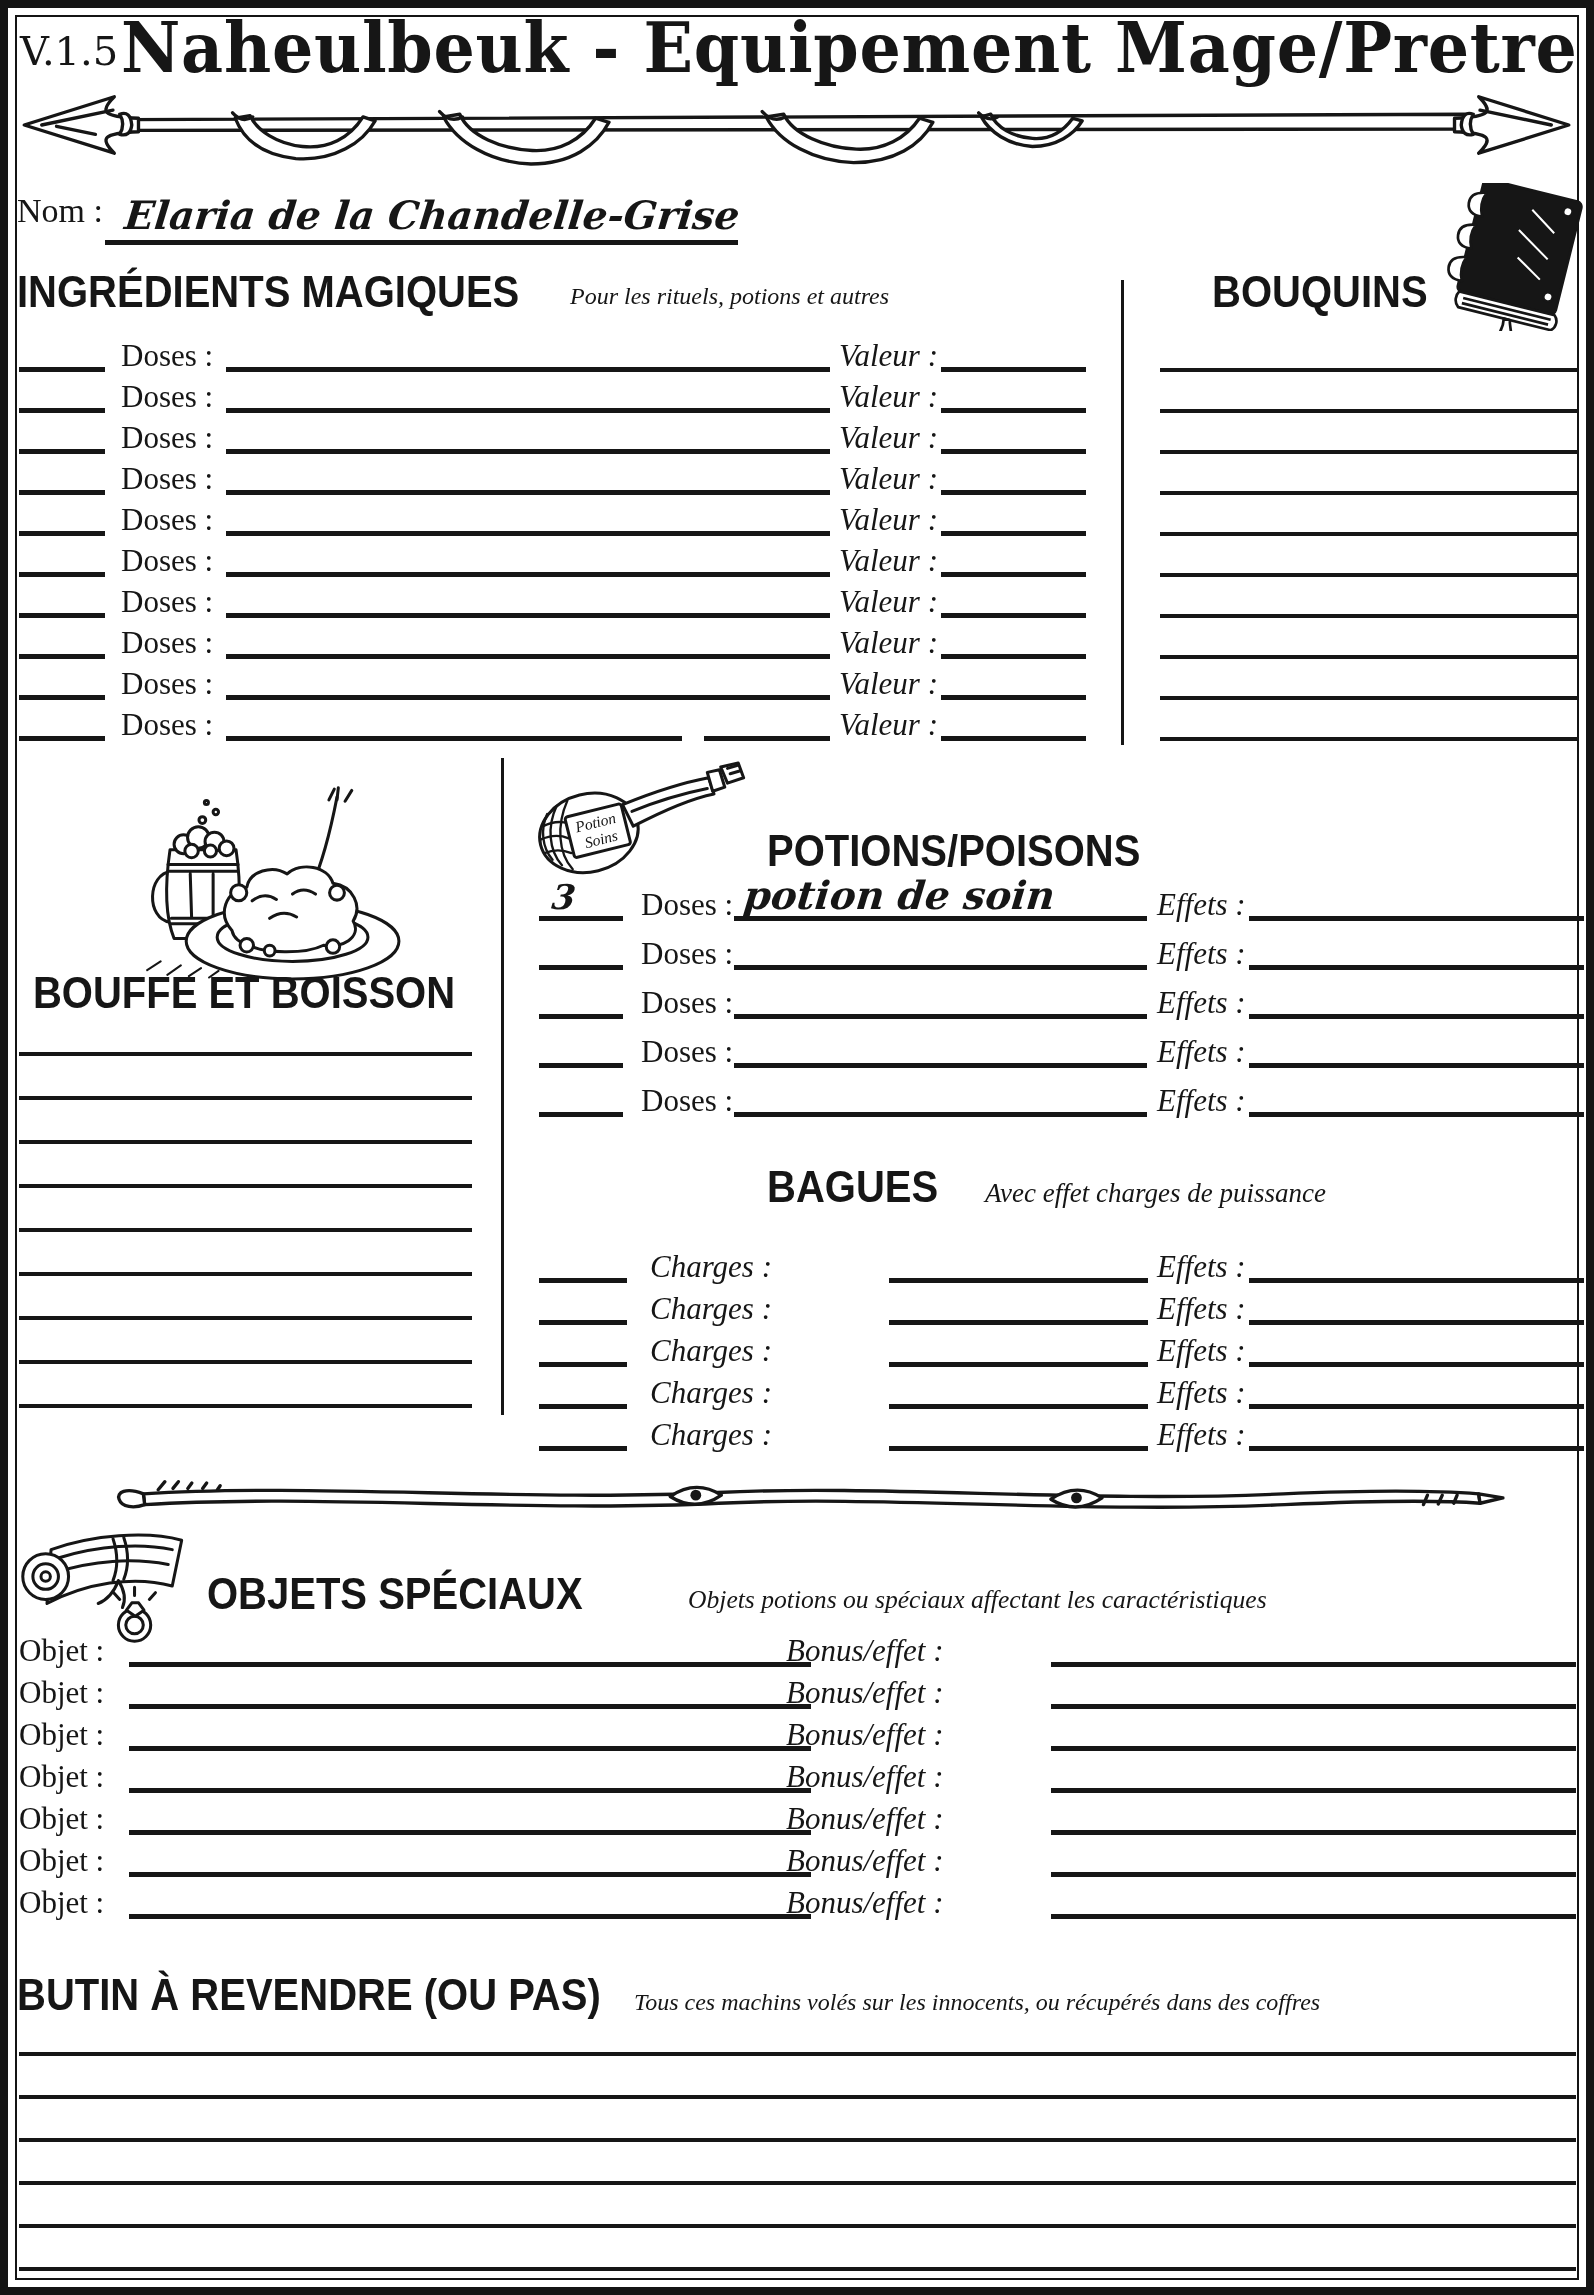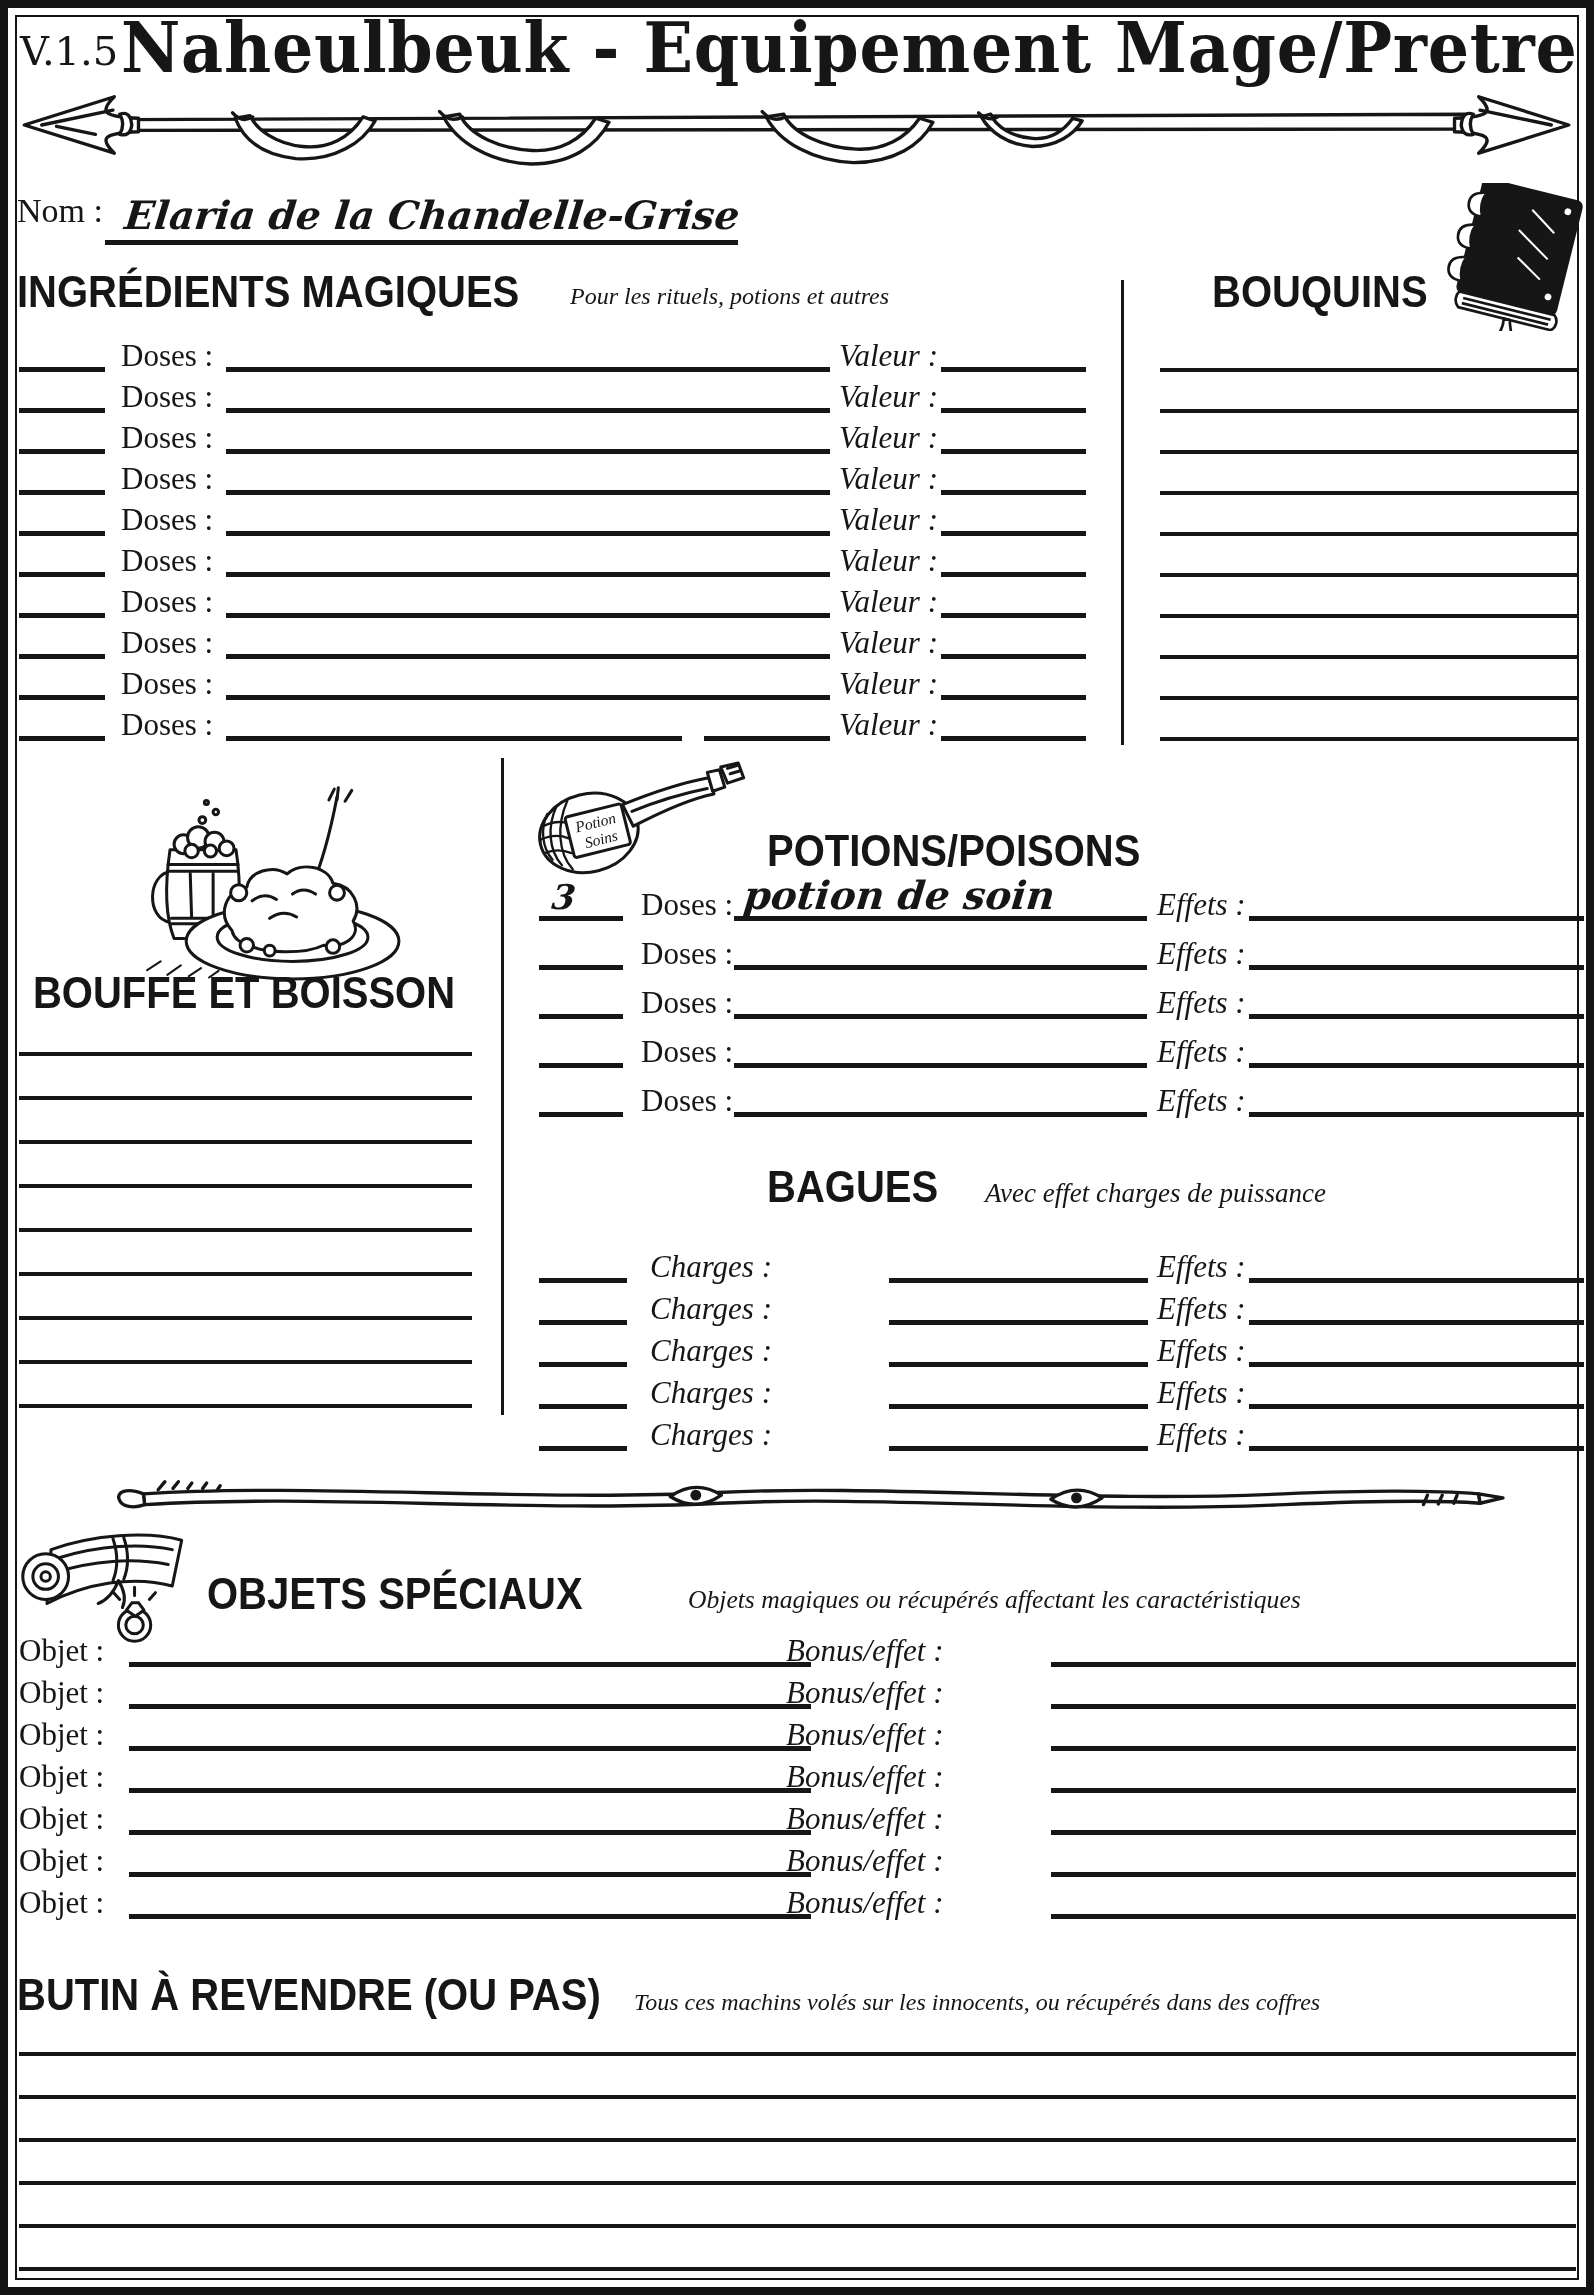--- a/index.html
+++ b/index.html
@@ -559,21 +559,21 @@
       <path fill="none" d="M150,22 C158,46 158,64 150,84 M166,20 C174,44 174,62 166,82"></path>
       <path fill="none" d="M158,84 q-10,26 -30,34 M158,84 q14,22 6,40"></path>
       <circle cx="182" cy="150" r="24"></circle>
       <circle cx="182" cy="150" r="13"></circle>
       <path d="M170,128 l8,-11 h10 l8,11 l-13,9 Z"></path>
       <path fill="none" d="M182,106 v-12 M160,112 l-9,-10 M204,112 l9,-10"></path>
     </g>
   </svg>
 
   <div class="h1" style="left:207px;top:1571px;">OBJETS SPÉCIAUX</div>
-  <div class="sub sub-lg" style="left:688px;top:1587px;">Objets magiques ou récupérés affectant les caractéristiques</div>
+  <div class="sub sub-lg" style="left:688px;top:1587px;">Objets potions ou spéciaux affectant les caractéristiques</div>
   <div class="abs" style="left:0;top:1625px;width:1590px;">
 
       <div class="row obj-row">
         <span class="lbl lbl-objet">Objet :</span>
         <span class="hand hand-name"></span>
         <div class="ln ln-name"></div>
         <span class="lbl lbl-it lbl-bonus">Bonus/effet :</span>
         <span class="hand hand-bonus"></span>
         <div class="ln ln-bonus"></div>
       </div>

